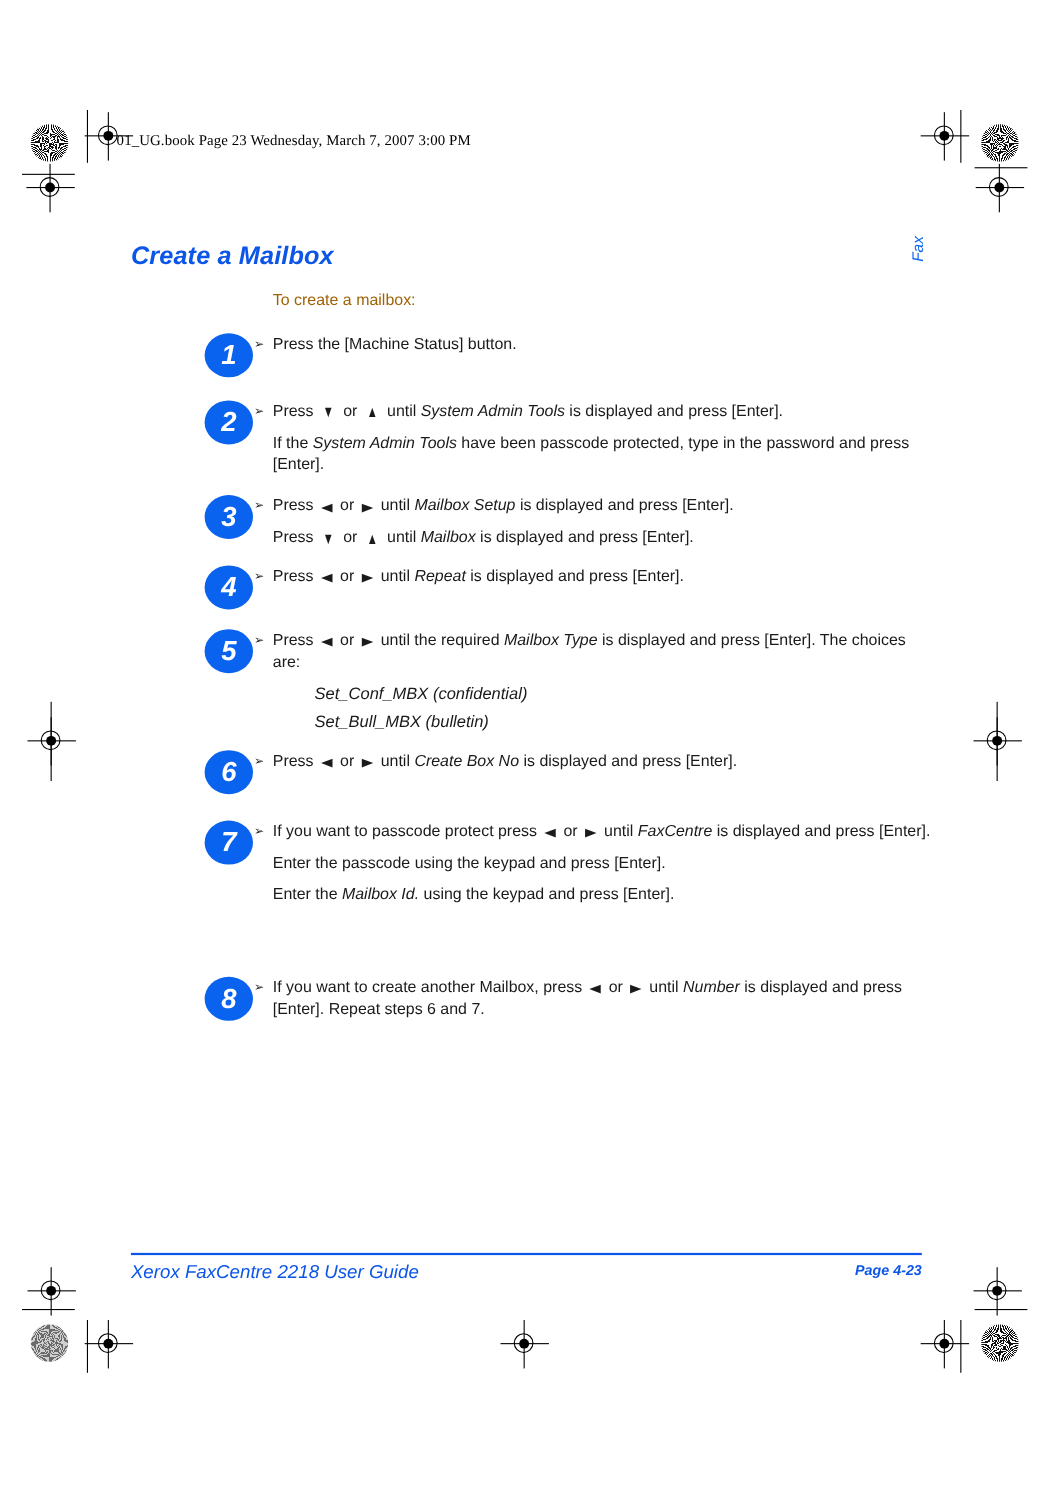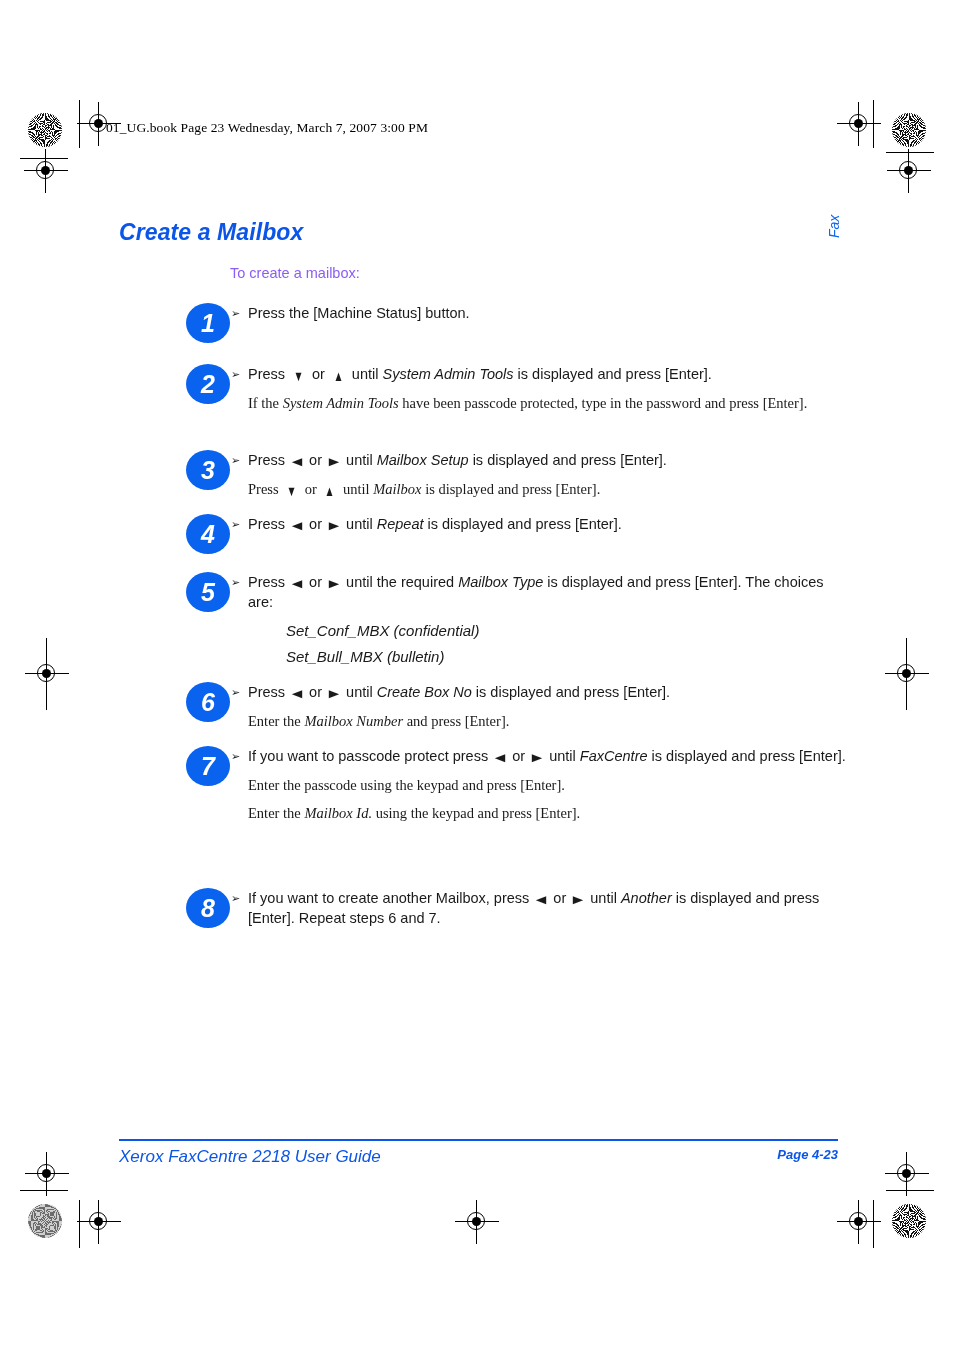--- a/index.html
+++ b/index.html
@@ -99,24 +99,24 @@
     font-size: 14px;
     font-style: italic;
     color: #1166ee;
     transform: rotate(-90deg);
     transform-origin: left bottom;
     white-space: nowrap;
   }
 
   .intro {
     position: absolute;
-    left: 230px;
+    left: 248px;
     top: 265px;
     font-size: 14.5px;
-    color: #8b5cf6;
+    color: #a16207;
   }
 
   .steps {
     position: absolute;
     left: 0;
     top: 0;
     width: 954px;
   }
 
   .step {
@@ -164,21 +164,20 @@
   .para.bulleted::before {
     content: "\27A2";
     position: absolute;
     left: 0;
     top: 0px;
     font-size: 11px;
     color: #1a1a1a;
   }
   .para.plain {
     padding-left: 17px;
-    font-family: Liberation Serif, serif;
   }
   .para.option {
     padding-left: 55px;
     font-style: italic;
     font-size: 15px;
     margin-bottom: 6px;
   }
 
   .arrow {
     display: inline-block;
@@ -353,34 +352,33 @@
       <div class="step-body">
         <div class="para bulleted">Press <span class="arrow lr">◀</span> or <span class="arrow lr">▶</span>  until the required <span class="ital">Mailbox Type</span> is displayed and press [Enter]. The choices are:</div>
         <div class="para option">Set_Conf_MBX (confidential)</div>
         <div class="para option">Set_Bull_MBX (bulletin)</div>
       </div>
     </div>
     <div class="step" style="top: 682px;">
       <div class="step-badge">6</div>
       <div class="step-body">
         <div class="para bulleted">Press <span class="arrow lr">◀</span> or <span class="arrow lr">▶</span>  until <span class="ital">Create Box No</span> is displayed and press [Enter].</div>
-        <div class="para plain">Enter the <span class="ital">Mailbox Number</span> and press [Enter].</div>
       </div>
     </div>
     <div class="step" style="top: 746px;">
       <div class="step-badge">7</div>
       <div class="step-body">
         <div class="para bulleted">If you want to passcode protect press <span class="arrow lr">◀</span> or <span class="arrow lr">▶</span>  until <span class="ital">FaxCentre</span> is displayed and press [Enter].</div>
         <div class="para plain">Enter the passcode using the keypad and press [Enter].</div>
         <div class="para plain">Enter the <span class="ital">Mailbox Id.</span> using the keypad and press [Enter].</div>
       </div>
     </div>
     <div class="step" style="top: 888px;">
       <div class="step-badge">8</div>
       <div class="step-body">
-        <div class="para bulleted">If you want to create another Mailbox, press <span class="arrow lr">◀</span> or <span class="arrow lr">▶</span>  until <span class="ital">Another</span> is displayed and press [Enter]. Repeat steps 6 and 7.</div>
+        <div class="para bulleted">If you want to create another Mailbox, press <span class="arrow lr">◀</span> or <span class="arrow lr">▶</span>  until <span class="ital">Number</span> is displayed and press [Enter]. Repeat steps 6 and 7.</div>
       </div>
     </div>
   </div>
 
 <div class="footer-rule"></div>
 <div class="footer-left">Xerox FaxCentre 2218 User Guide</div>
 <div class="footer-right">Page 4-23</div>
 
 </body></html>

